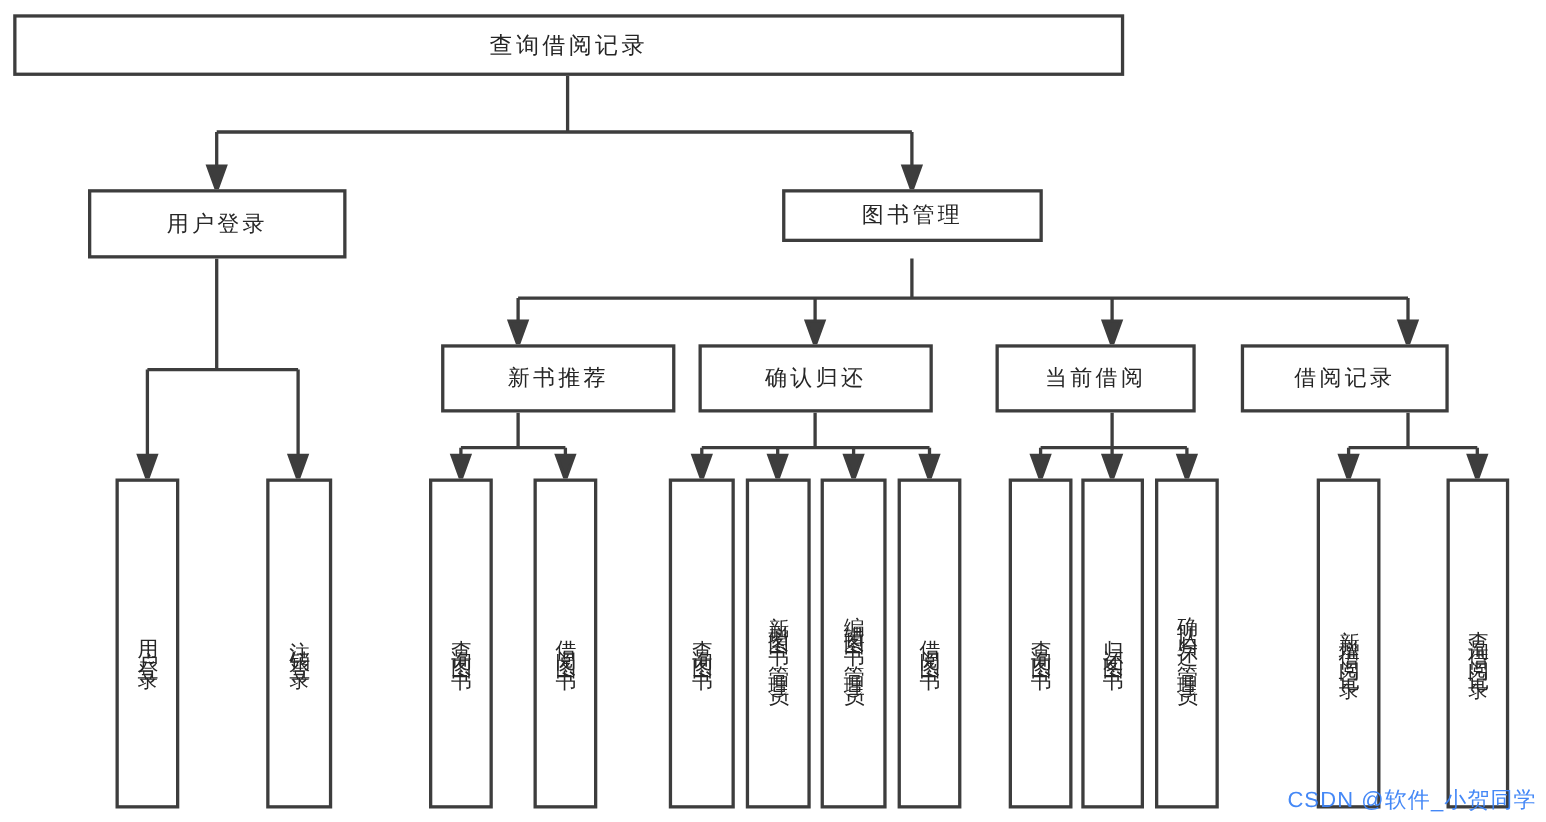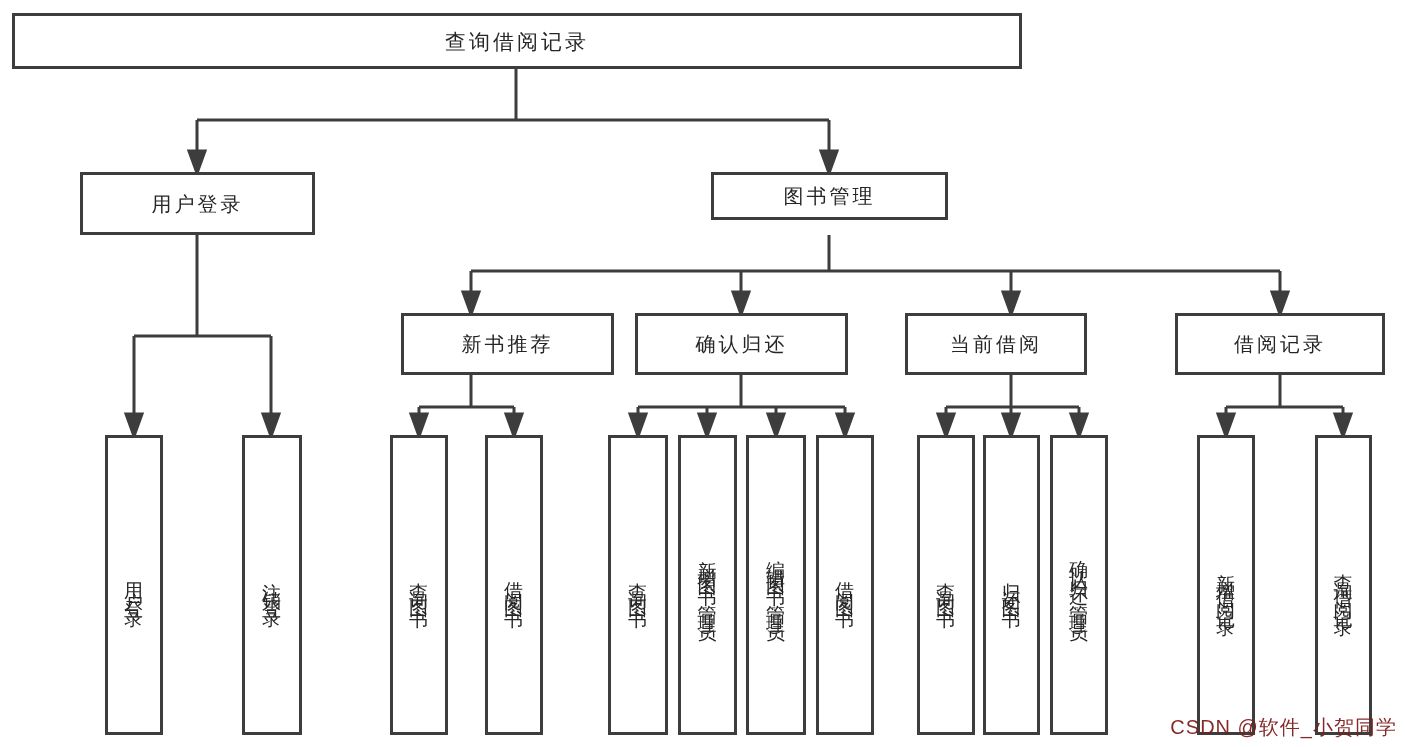--- a/index.html
+++ b/index.html
@@ -49,21 +49,21 @@
     font-size: 19px;
     letter-spacing: 9px;
     line-height: 1;
     white-space: nowrap;
   }
   .watermark {
     position: absolute;
     right: 8px;
     bottom: 6px;
     font-size: 20px;
-    color: #7f1d1d;
+    color: #3b82f6;
     letter-spacing: 1px;
     z-index: 5;
     opacity: 0.95;
   }
 </style>
 </head>
 <body>
 
 <div class="canvas">
 
@@ -118,21 +118,21 @@
   </svg>
 
   <div class="node root" style="left:12px; top:13px; width:1010px; height:56px;">查询借阅记录</div>
 
   <div class="node" style="left:80px; top:172px; width:235px; height:63px;">用户登录</div>
   <div class="node" style="left:711px; top:172px; width:237px; height:48px;">图书管理</div>
 
   <div class="node" style="left:365px; top:313px; width:213px; height:62px;margin-left:36px;">新书推荐</div>
   <div class="node" style="left:635px; top:313px; width:213px; height:62px;">确认归还</div>
   <div class="node" style="left:905px; top:313px; width:182px; height:62px;">当前借阅</div>
-  <div class="node" style="left:1175px; top:313px; width:210px; height:62px;">借阅记录</div>
+  <div class="node" style="left:1128px; top:313px; width:189px; height:62px;">借阅记录</div>
 
   <div class="vnode" style="left:105px; top:435px; width:58px; height:300px;">
     <span>用户登录</span>
   </div>
   <div class="vnode" style="left:242px; top:435px; width:60px; height:300px;">
     <span>注销登录</span>
   </div>
 
   <div class="vnode" style="left:390px; top:435px; width:58px; height:300px;">
     <span>查询图书</span>

